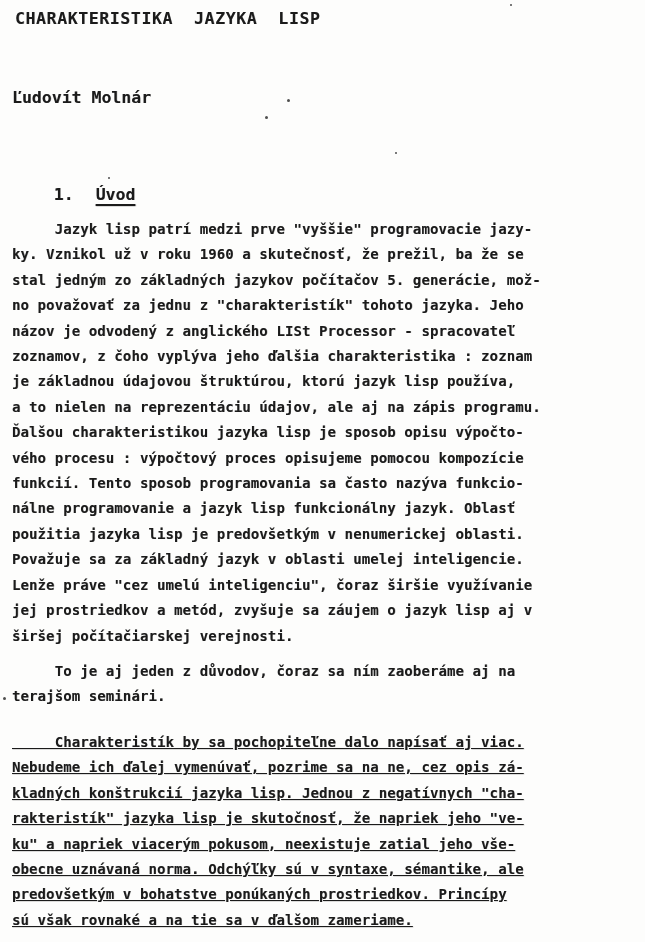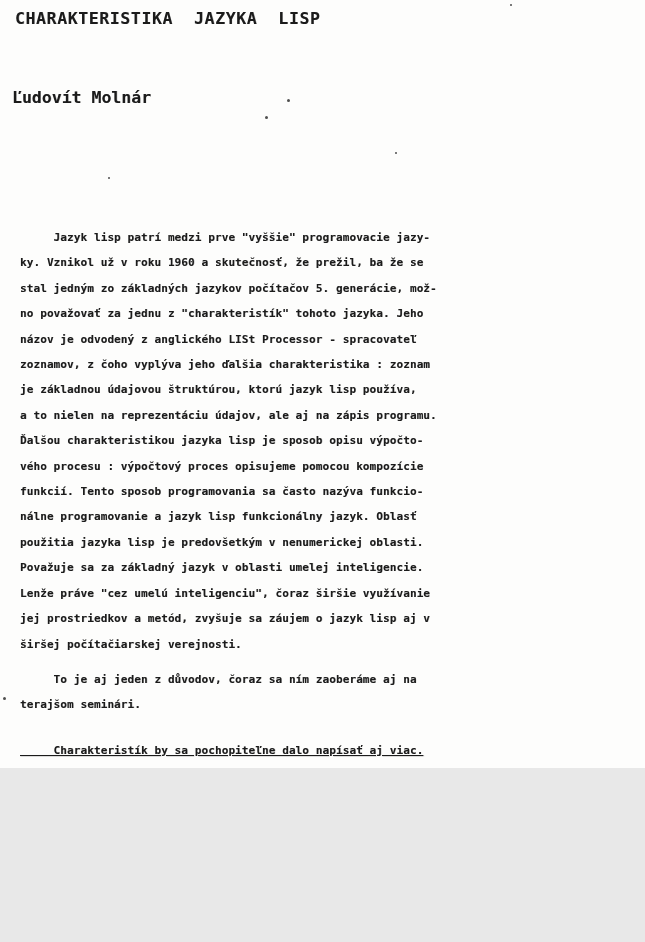--- a/index.html
+++ b/index.html
@@ -3,21 +3,21 @@
 <meta charset="utf-8">
 <style>
   html, body {
     margin: 0;
     padding: 0;
     background: #e8e8e8;
   }
   .page {
     position: relative;
     width: 645px;
-    height: 768px;
+    height: 942px;
     margin: 0 auto;
     background: #fdfdfc;
     overflow: hidden;
     font-family: "DejaVu Sans Mono", "Liberation Mono", monospace;
     font-weight: 700;
     color: #1b1b1b;
     text-shadow: 0.4px 0.4px 0 rgba(10,10,10,0.35);
   }
   .title {
     position: absolute;
@@ -51,22 +51,22 @@
     margin-right: 22px;
   }
   .sec-title {
     text-decoration: underline;
     text-underline-offset: 4px;
     text-decoration-thickness: 1.5px;
   }
   .body {
     position: absolute;
     left: 12px;
-    margin: 8px;
-    font-size: 11px;
+    margin: 0;
+    font-size: 14px;
     line-height: 25.4px;
     white-space: pre;
     letter-spacing: 0.1px;
   }
   .p1 { top: 217px; }
   .p2 { top: 659px; }
   .p3 { top: 730px; text-decoration: underline; }
   .speck {
     position: absolute;
     width: 3px;
@@ -83,20 +83,23 @@
 </style>
 </head>
 <body>
 
 <div class="page">
 
   <h1 class="title">CHARAKTERISTIKA  JAZYKA  LISP</h1>
 
   <div class="author">Ľudovít Molnár</div>
 
+  <div class="section">
+    <span class="sec-num">1.</span><span class="sec-title">Úvod</span>
+  </div>
 
   <p class="body p1">     Jazyk lisp patrí medzi prve "vyššie" programovacie jazy-
 ky. Vznikol už v roku 1960 a skutečnosť, že prežil, ba že se
 stal jedným zo základných jazykov počítačov 5. generácie, mož-
 no považovať za jednu z "charakteristík" tohoto jazyka. Jeho
 názov je odvodený z anglického LISt Processor - spracovateľ
 zoznamov, z čoho vyplýva jeho ďalšia charakteristika : zoznam
 je základnou údajovou štruktúrou, ktorú jazyk lisp používa,
 a to nielen na reprezentáciu údajov, ale aj na zápis programu.
 Ďalšou charakteristikou jazyka lisp je sposob opisu výpočto-

